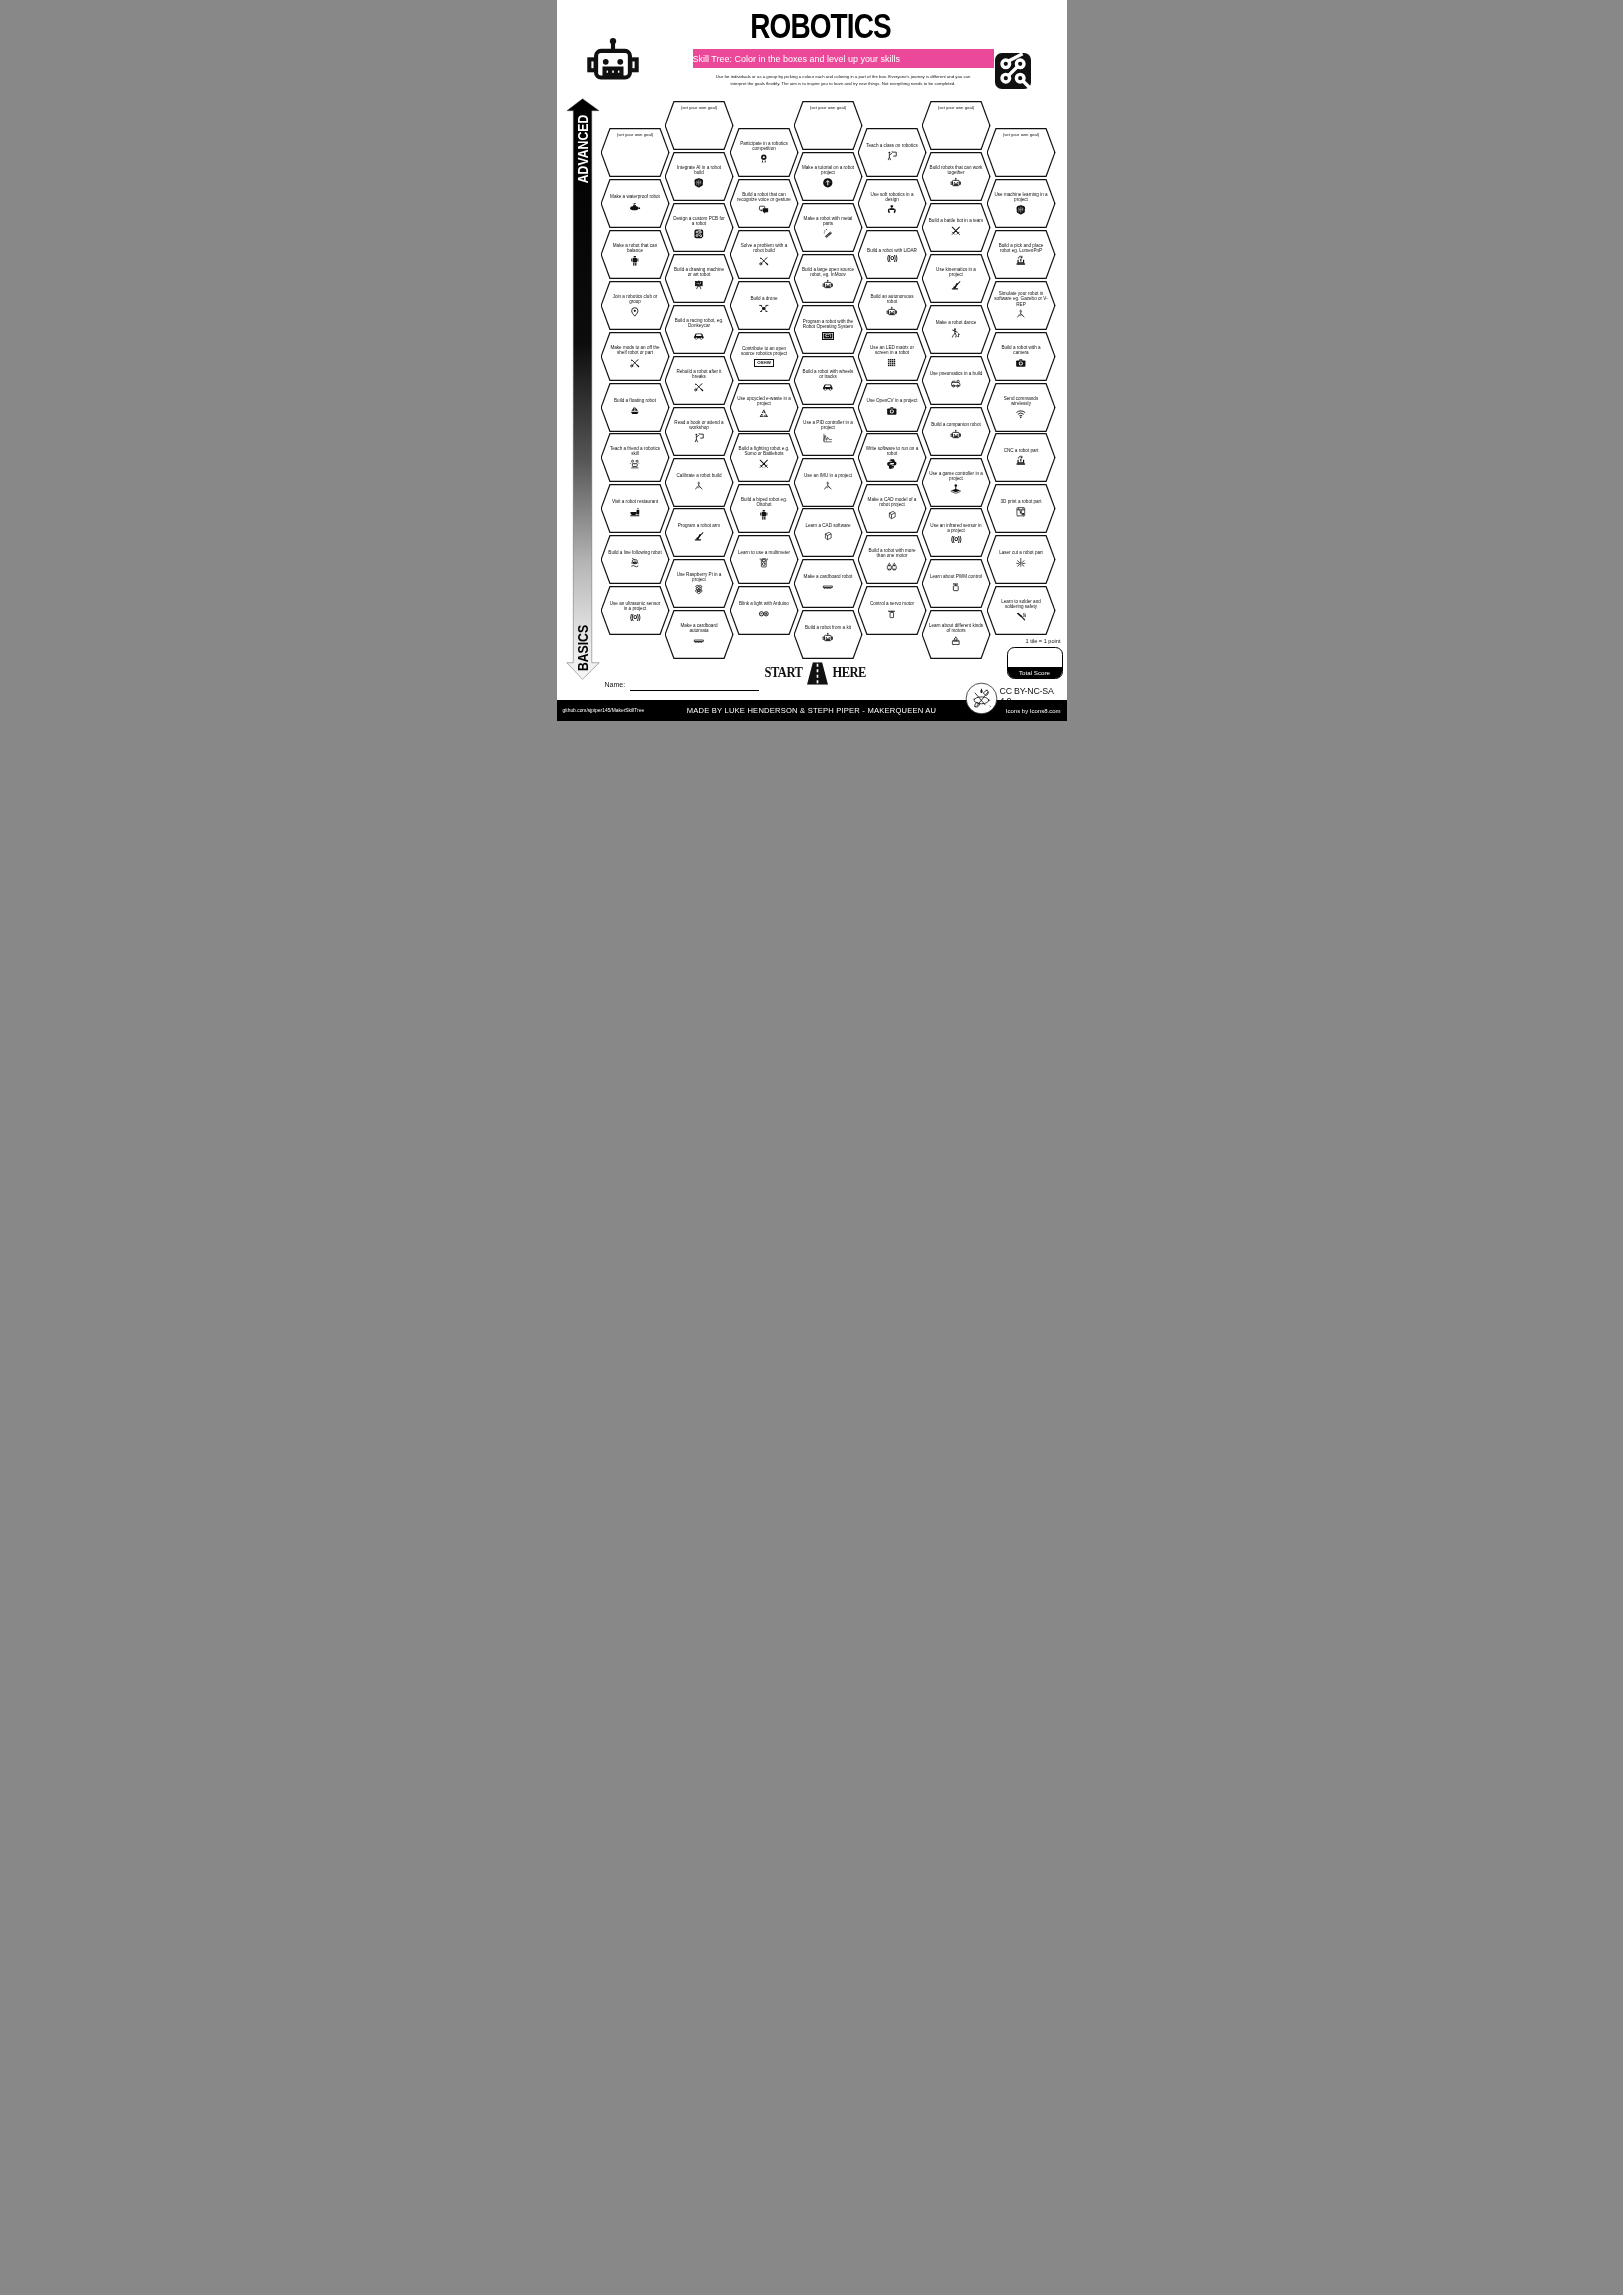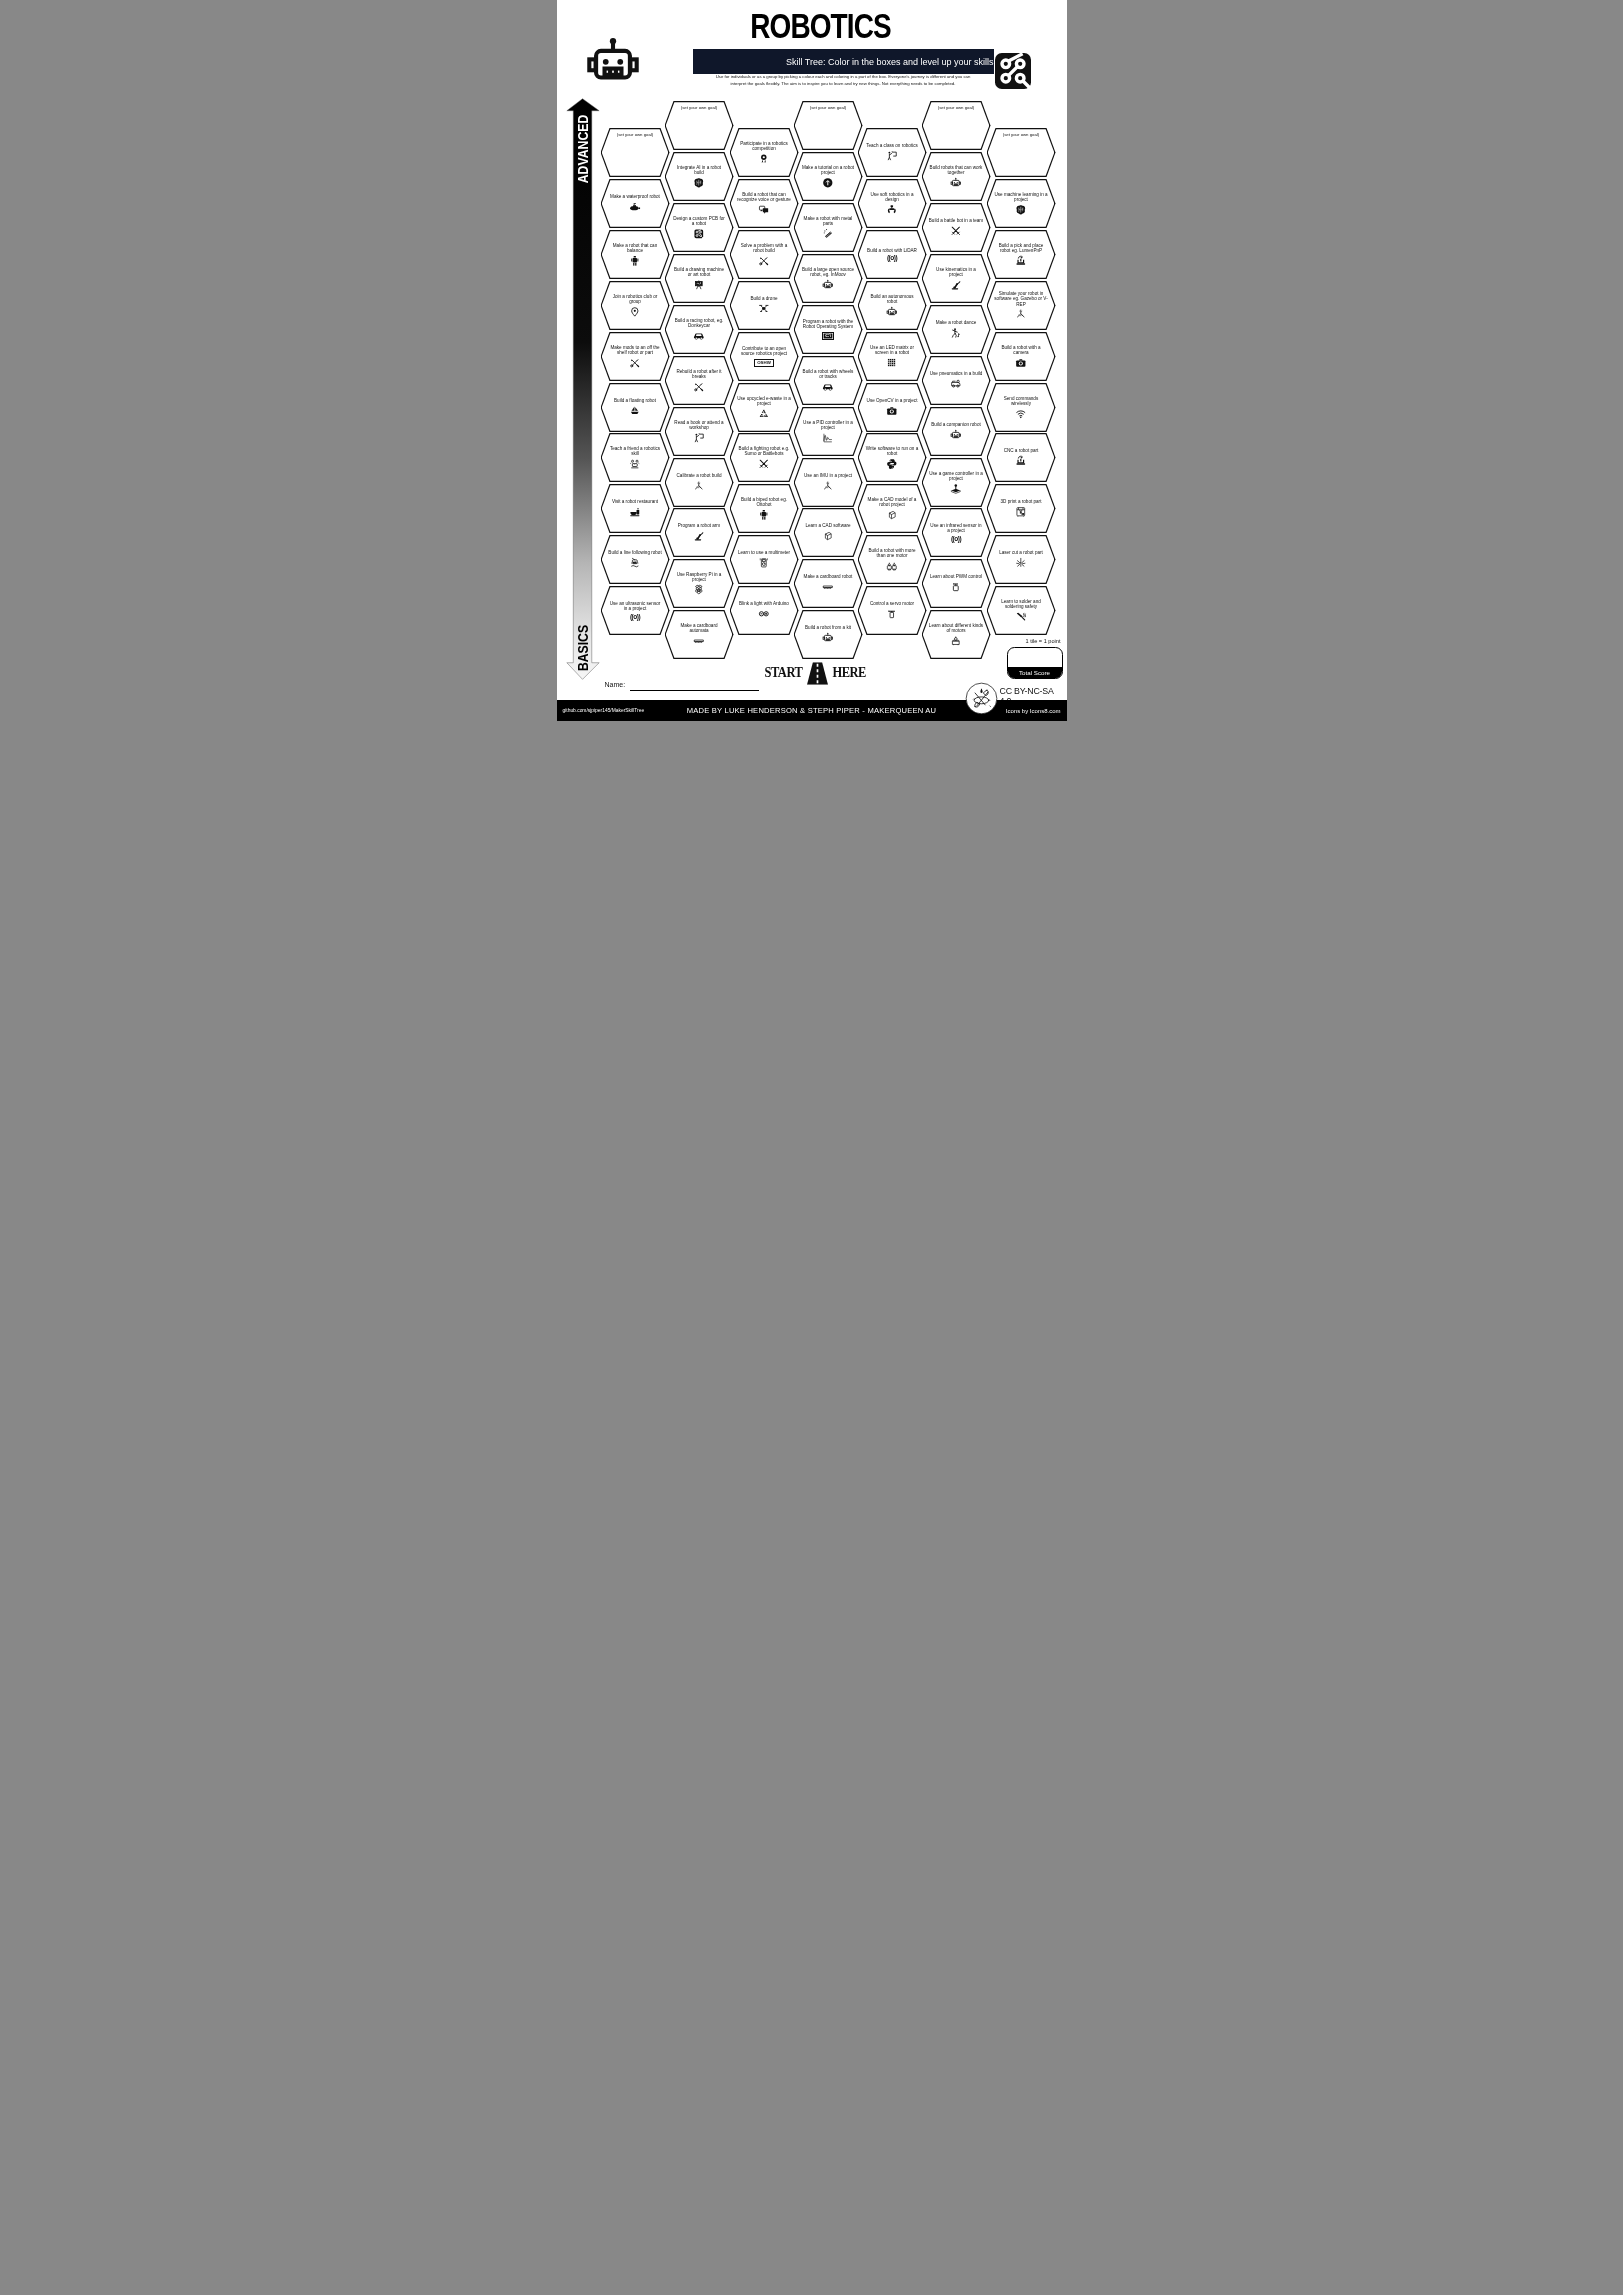--- a/index.html
+++ b/index.html
@@ -4,22 +4,22 @@
 <style>
   html,body{margin:0;padding:0;background:#888;}
   #page{position:relative;width:510px;height:721px;background:#fff;margin:0 auto;
         font-family:"Liberation Sans","DejaVu Sans",sans-serif;color:#111;overflow:hidden;}
   [data-interactable]{box-sizing:border-box;}
 
   
   #title{position:absolute;left:264px;top:6.5px;transform:translateX(-50%) scaleY(1.22);
          transform-origin:top center;font-size:28px;font-weight:bold;letter-spacing:-0.9px;
          white-space:nowrap;color:#000;}
-  #banner{position:absolute;left:136px;top:49px;width:301px;height:25px;background:#0f172a;
-          color:#fff;display:flex;align-items:center;justify-content:flex-end;font-size:9px;}
+  #banner{position:absolute;left:136px;top:49px;width:301px;height:19px;background:#ec4899;
+          color:#fff;display:flex;align-items:center;justify-content:flex-start;font-size:9px;}
   #desc{position:absolute;left:138px;top:74px;width:297px;text-align:center;font-size:4.3px;
         line-height:1.55;color:#111;}
   #robot-logo{position:absolute;left:27px;top:31px;width:58px;height:64px;}
   #pcb-logo{position:absolute;left:432px;top:43px;width:48px;height:56px;}
 
   
   #level-arrow{position:absolute;left:8.3px;top:96px;width:36px;height:587px;}
   .axis-label{position:absolute;white-space:nowrap;font-weight:bold;font-size:15.3px;}
   #axis-advanced{left:26px;top:149px;transform:translate(-50%,-50%) rotate(-90deg) scaleX(.8);color:#fff;}
   #axis-basics{left:26px;top:648px;transform:translate(-50%,-50%) rotate(-90deg) scaleX(.8);color:#000;}

